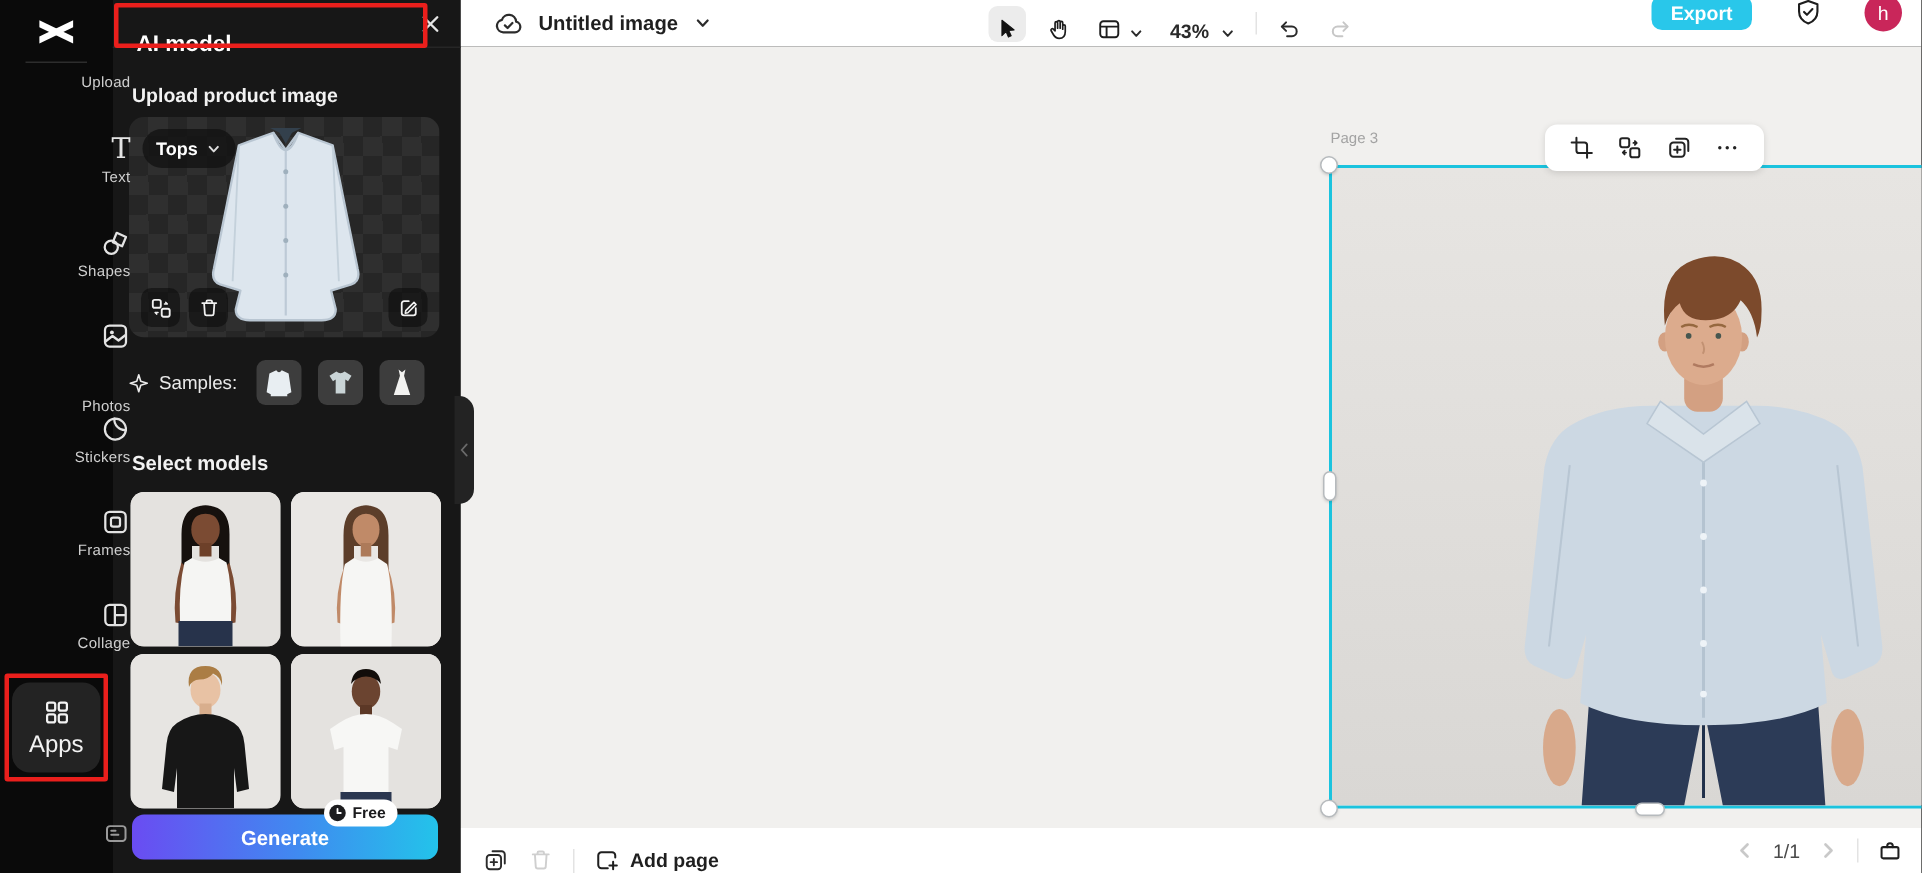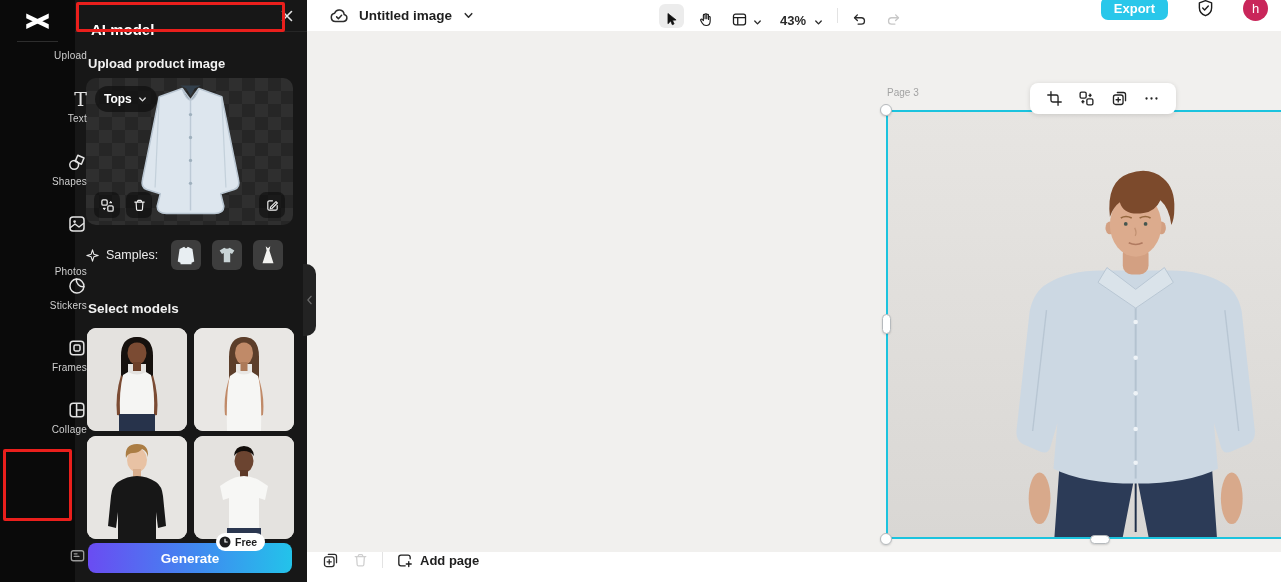--- a/index.html
+++ b/index.html
@@ -56,21 +56,21 @@
   #artboard svg { display:block; }
   .handle { background:#fff; border:1.5px solid #b6babd; box-shadow:0 1px 2px rgba(0,0,0,.15); z-index:4; }
   .h-circ { width:12px; height:12px; border-radius:50%; }
   .h-pill-v { width:9px; height:20px; border-radius:5px; }
   .h-pill-h { width:20px; height:9px; border-radius:5px; }
   #float-bar { left:723px; top:52px; width:146px; height:31px; background:#fff; border-radius:8px; box-shadow:0 1px 5px rgba(0,0,0,.13); display:flex; align-items:center; justify-content:space-evenly; z-index:5; }
   #float-bar .fb { cursor:pointer; display:flex; align-items:center; }
 
   
   #bottombar { left:307px; top:552px; width:974px; height:30px; background:#fff; z-index:20; }
-  #bb-left { position:absolute; left:15px; top:0; height:30px; display:flex; align-items:flex-start; gap:13px; }
+  #bb-left { position:absolute; left:15px; top:0; height:30px; display:flex; align-items:flex-end; gap:13px; }
   #bb-right { position:absolute; right:12px; top:0; height:30px; display:flex; align-items:center; gap:12px; }
   #add-page { display:flex; align-items:center; gap:7px; cursor:pointer; font-size:13px; font-weight:bold; color:#1f1f1f; }
   #page-ind { font-size:13px; color:#4a4a4a; }
   .bb-ic { display:flex; align-items:center; cursor:pointer; }
   svg { display:block; }
 </style>
 </head>
 <body>
 
 <div id="app">
@@ -241,20 +241,40 @@
       </span>
       <span class="vdiv" style="height:16px"></span>
       <span id="add-page">
         <svg width="17" height="17" viewBox="0 0 24 24">
           <path d="M20 9.5 V7.5 a3 3 0 0 0 -3-3 H7 a3 3 0 0 0 -3 3 v9 a3 3 0 0 0 3 3 h6" fill="none" stroke="#1f1f1f" stroke-width="1.9" stroke-linecap="round"></path>
           <path d="M18 13.5 v7 M14.5 17 h7" stroke="#1f1f1f" stroke-width="1.9" stroke-linecap="round"></path>
         </svg>
         <span>Add page</span>
       </span>
     </div>
+    <div id="bb-right">
+      <span class="bb-ic">
+        <svg width="14" height="14" viewBox="0 0 14 14">
+          <path d="M9 3 L5 7 L9 11" fill="none" stroke="#c9c9c9" stroke-width="1.8" stroke-linecap="round" stroke-linejoin="round"></path>
+        </svg>
+      </span>
+      <span id="page-ind">1/1</span>
+      <span class="bb-ic">
+        <svg width="14" height="14" viewBox="0 0 14 14">
+          <path d="M5 3 L9 7 L5 11" fill="none" stroke="#c9c9c9" stroke-width="1.8" stroke-linecap="round" stroke-linejoin="round"></path>
+        </svg>
+      </span>
+      <span class="vdiv" style="height:16px"></span>
+      <span class="bb-ic">
+        <svg width="18" height="18" viewBox="0 0 24 24">
+          <rect x="4.5" y="9" width="15" height="10" rx="1.5" fill="none" stroke="#1f1f1f" stroke-width="1.8"></rect>
+          <path d="M9.5 9 V8 a2.5 2.5 0 0 1 5 0 v1" fill="none" stroke="#1f1f1f" stroke-width="1.8" stroke-linecap="round"></path>
+        </svg>
+      </span>
+    </div>
   </div>
 
   <div id="rail" class="abs">
     <div class="abs" style="left:22px;top:6px;">
       <svg width="31" height="30" viewBox="0 0 32 32">
         <path d="M4 8 L28 19.5 L28 24.5 L4 13 Z" fill="#fff"></path>
         <path d="M28 8 L4 19.5 L4 24.5 L28 13 Z" fill="#fff"></path>
       </svg>
     </div>
     <div class="abs rail-div" style="top:41px;"></div>
@@ -302,20 +322,29 @@
     </div>
 
     <div class="abs rail-item" style="top:400px;">
       <svg width="20" height="20" viewBox="0 0 20 20">
         <rect x="3.2" y="3.2" width="13.6" height="13.6" rx="3" fill="none" stroke="#e3e3e3" stroke-width="1.5"></rect>
         <path d="M9.6 3.2 V16.8 M9.6 10 H16.8" stroke="#e3e3e3" stroke-width="1.5"></path>
       </svg>
       <span class="lbl">Collage</span>
     </div>
 
+    <div id="apps-tile" class="abs">
+      <svg width="20" height="20" viewBox="0 0 20 20">
+        <rect x="3.4" y="3.4" width="5.4" height="5.4" rx="1.3" fill="none" stroke="#f2f2f2" stroke-width="1.5"></rect>
+        <rect x="11.2" y="3.4" width="5.4" height="5.4" rx="1.3" fill="none" stroke="#f2f2f2" stroke-width="1.5"></rect>
+        <rect x="3.4" y="11.2" width="5.4" height="5.4" rx="1.3" fill="none" stroke="#f2f2f2" stroke-width="1.5"></rect>
+        <rect x="11.2" y="11.2" width="5.4" height="5.4" rx="1.3" fill="none" stroke="#f2f2f2" stroke-width="1.5"></rect>
+      </svg>
+      <span class="lbl" style="color:#f2f2f2">Apps</span>
+    </div>
 
     <div class="abs rail-item" style="top:546px;">
       <svg width="19" height="19" viewBox="0 0 20 20">
         <rect x="3.5" y="5" width="13" height="10.5" rx="2.2" fill="none" stroke="#9a9a9a" stroke-width="1.4"></rect>
         <path d="M6.5 8.2 h3 M6.5 11 h5" stroke="#9a9a9a" stroke-width="1.4" stroke-linecap="round"></path>
       </svg>
     </div>
 
     <div class="abs red-box" style="left:3px;top:449px;width:69px;height:72px;"></div>
   </div>

